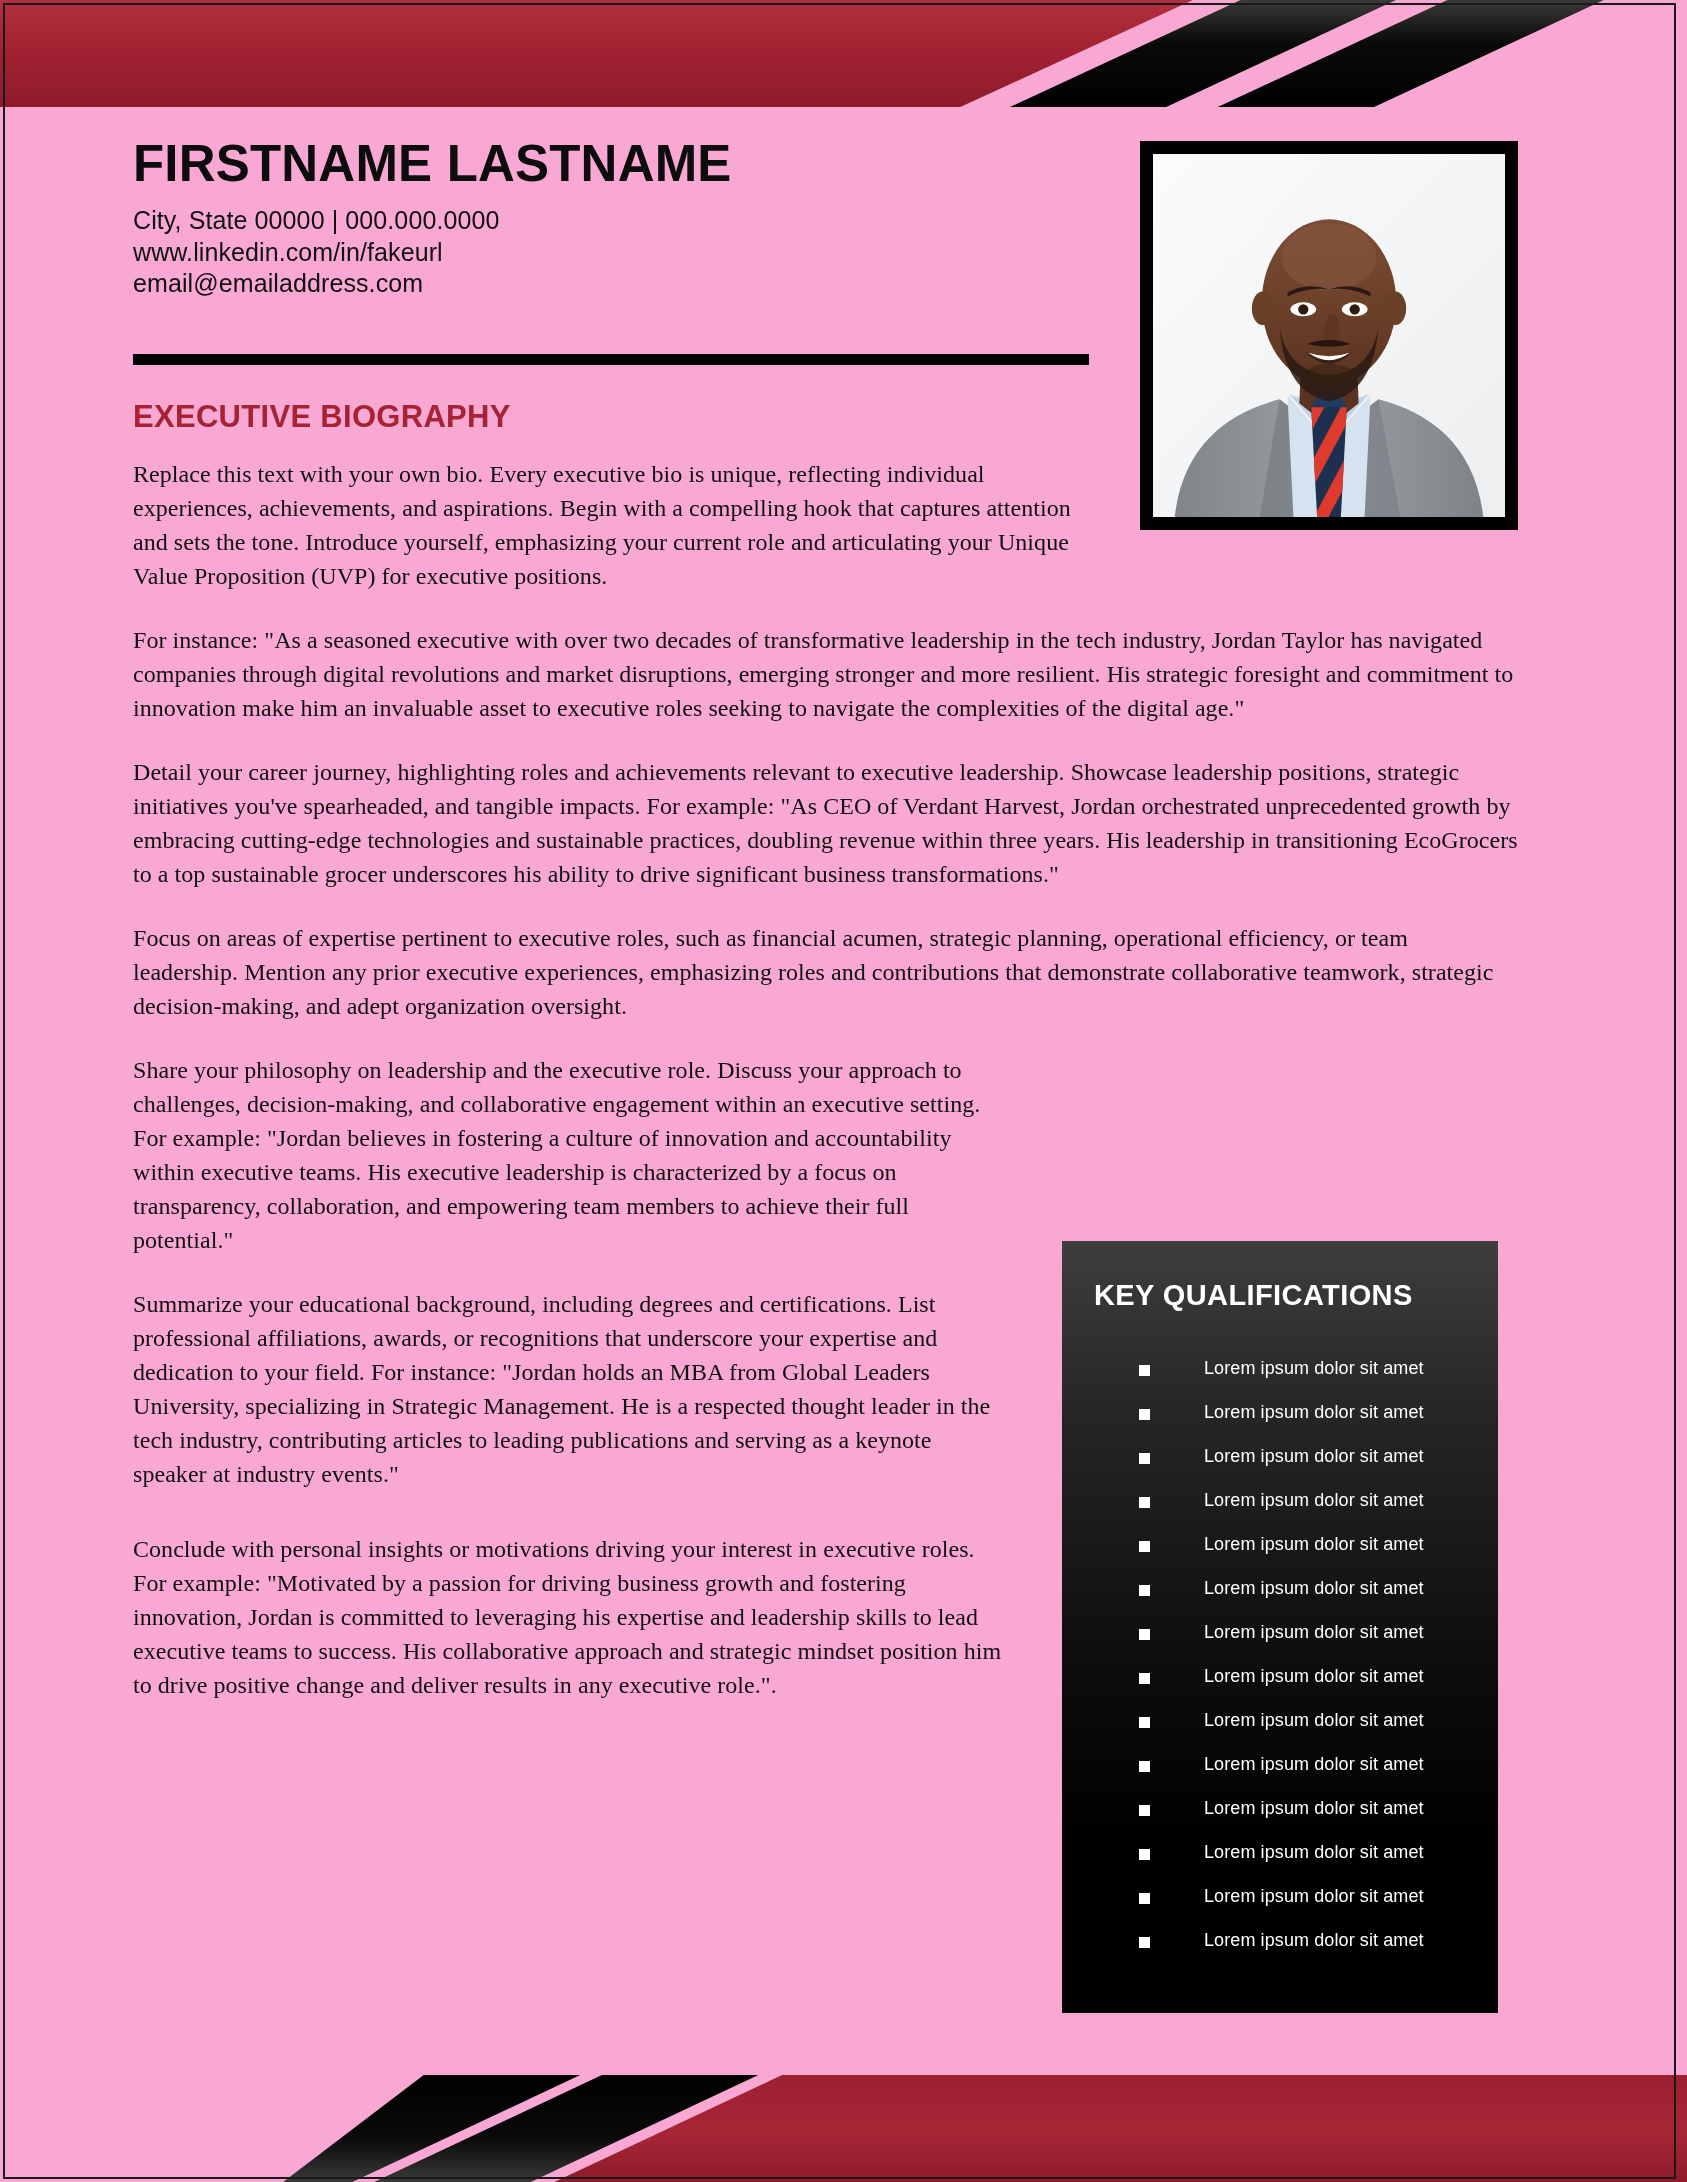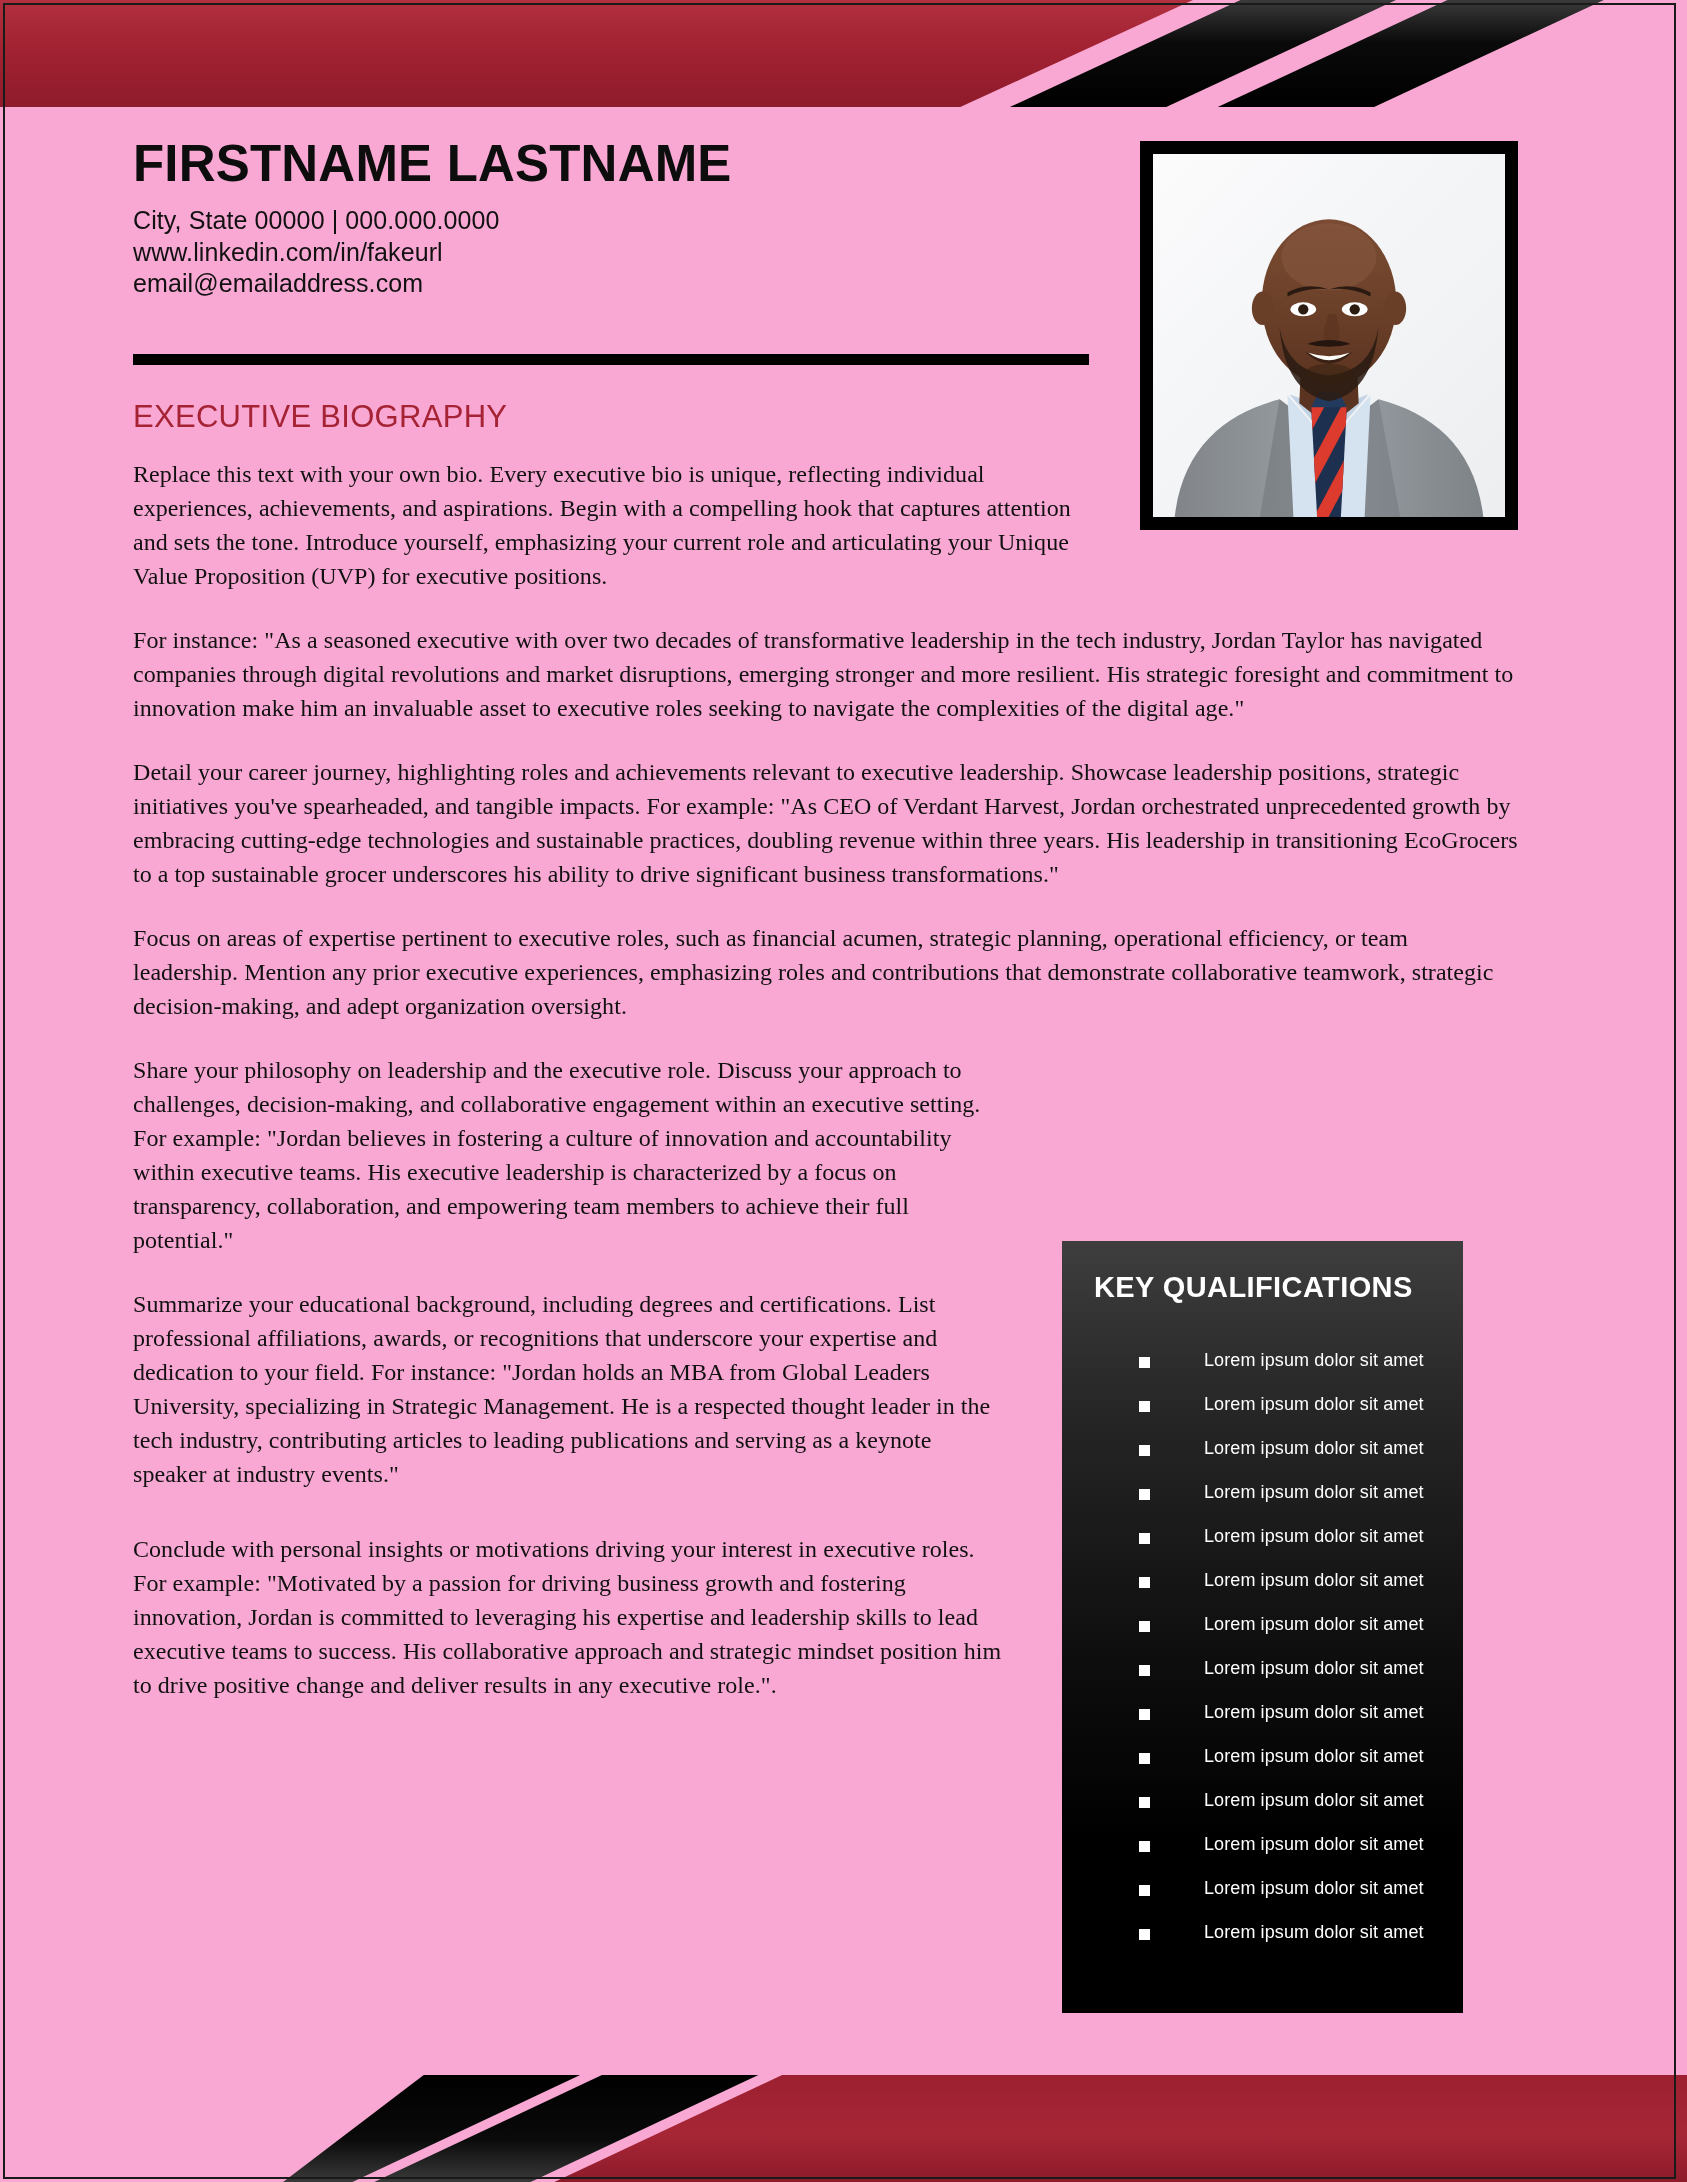--- a/index.html
+++ b/index.html
@@ -101,21 +101,21 @@
     overflow: hidden;
   }
   .photo-inner svg { display: block; width: 100%; height: 100%; }
 
   
   .section-title {
     position: absolute;
     left: 133px;
     top: 399px;
     font-size: 31px;
-    font-weight: normal;
+    font-weight: bold;
     letter-spacing: 0.3px;
     color: #a52334;
   }
 
   
   .body-wrap {
     position: absolute;
     left: 133px;
     top: 457px;
     width: 1386px;
@@ -136,25 +136,25 @@
     text-align: left;
   }
   p.bodytext.narrow { width: 871px; }
   p.bodytext:last-child { margin-bottom: 0; margin-top: 41px; }
 
   
   .quals {
     position: absolute;
     left: 1062px;
     top: 1241px;
-    width: 401px;
+    width: 436px;
     height: 772px;
     background: linear-gradient(180deg, #3e3e3e 0%, #262626 22%, #0d0d0d 55%, #000000 78%, #000000 100%);
     box-sizing: border-box;
-    padding: 30px 0 0 0;
+    padding: 38px 0 0 0;
   }
   .quals-title {
     color: #ffffff;
     font-size: 29px;
     font-weight: bold;
     letter-spacing: 0.4px;
     margin: 0 0 34px 32px;
   }
   .quals-list {
     list-style: none;

